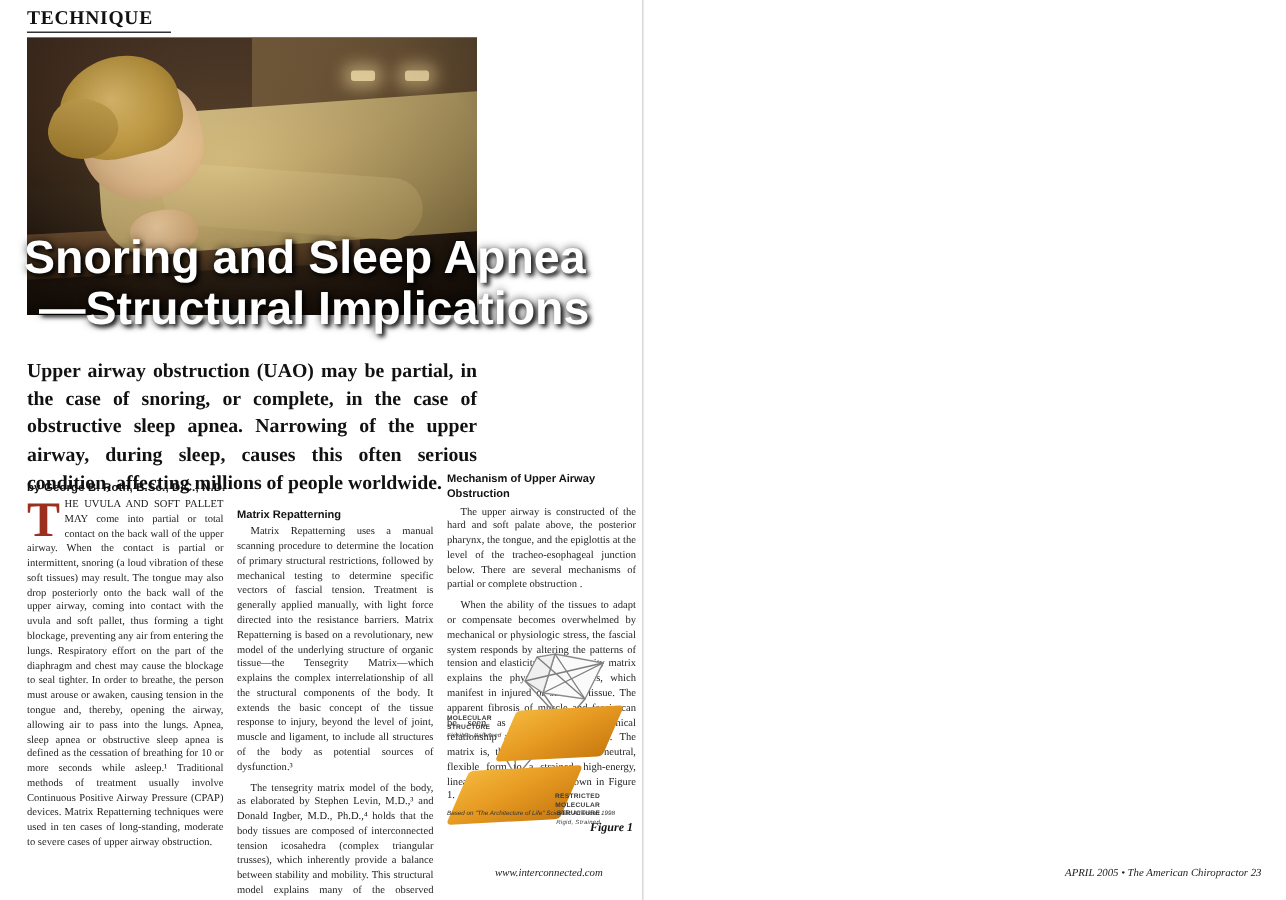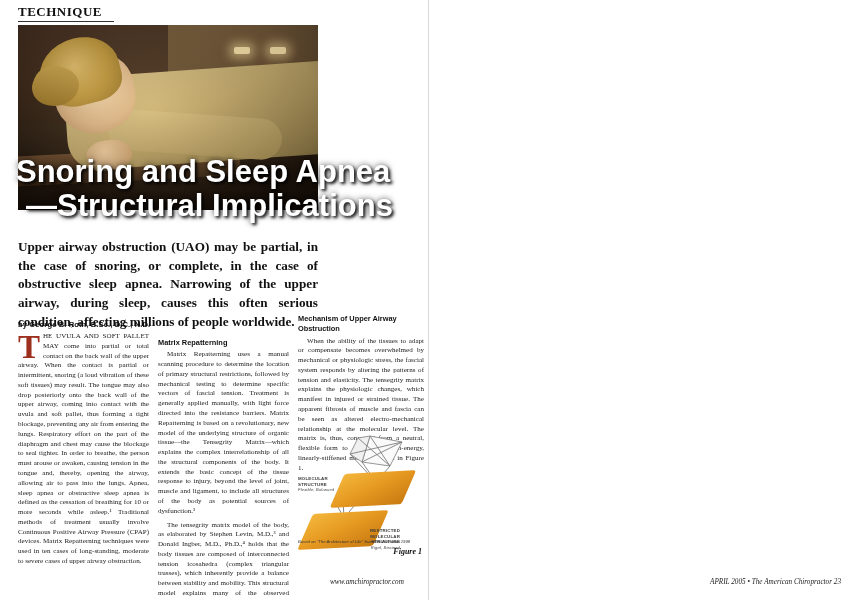--- a/index.html
+++ b/index.html
@@ -145,20 +145,21 @@
     </div>
 
     <div class="col" id="colB">
       <h4>Matrix Repatterning</h4>
       <p>Matrix Repatterning uses a manual scanning procedure to determine the location of primary structural restrictions, followed by mechanical testing to determine specific vectors of fascial tension.  Treatment is generally applied manually, with light force directed into the resistance barriers.  Matrix Repatterning is based on a revolutionary, new model of the underlying structure of organic tissue—the Tensegrity Matrix—which explains the complex interrelationship of all the structural components of the body.  It extends the basic concept of the tissue response to injury, beyond the level of joint, muscle and ligament, to include all structures of the body as potential sources of dysfunction.³</p>
       <p>The tensegrity matrix model of the body, as elaborated by Stephen Levin, M.D.,³ and Donald Ingber, M.D., Ph.D.,⁴ holds that the body tissues are composed of interconnected tension icosahedra (complex triangular trusses), which inherently provide a balance between stability and mobility.  This structural model explains many of the observed phenomena related to body support, movement, response to stress and trauma, as well as the effects of various therapeutic interventions.  This theory has been verified by several studies in recent years.  According to Ingber, a key investigator who has proven the existence of this structural model at the cellular level, "The principles of tensegrity apply at essentially every detectable size scale in the human body.  At the macroscopic level, the 206 bones that constitute our skeleton are pulled up against the force of gravity and stabilized in a vertical form by the pull of tensile muscles, tendons and ligaments.  In other words, in the complex tensegrity structure inside every one of us, bones are the compression struts, and muscles, tendons and ligaments are the tension-bearing members."⁴</p>
     </div>
 
     <div class="col" id="colC">
       <h4>Mechanism of Upper Airway Obstruction</h4>
+      <p>The upper airway is constructed of the hard and soft palate above, the posterior pharynx, the tongue, and the epiglottis at the level of the tracheo-esophageal junction below.  There are several mechanisms of partial or complete obstruction .</p>
       <p>When the ability of the tissues to adapt or compensate becomes overwhelmed by mechanical or physiologic stress, the fascial system responds by altering the patterns of tension and elasticity.  The tensegrity matrix explains the physiologic changes, which manifest in injured or strained tissue.  The apparent fibrosis of muscle and fascia can be seen as altered electro-mechanical relationship at the molecular level.  The matrix is, thus, converted from a neutral, flexible form to a strained, high-energy, linearly-stiffened mode as shown in Figure 1.</p>
     </div>
 
     <div class="figure1">
       <svg width="126" height="120" style="position:absolute;left:0;top:0;">
         <g stroke="#7d7d7d" stroke-width="0.9" fill="none">
           <polygon points="72,16 104,22 92,46 64,42" fill="#fafafa" stroke="#8a8a8a"></polygon>
           <polygon points="72,16 64,42 52,34 60,18" fill="#f0f0f0" stroke="#8a8a8a"></polygon>
           <line x1="72" y1="16" x2="92" y2="46"></line>
             <line x1="104" y1="22" x2="64" y2="42"></line>
@@ -183,20 +184,20 @@
         MOLECULAR<br>STRUCTURE<br><i>Flexible, Balanced</i>
       </div>
       <div class="fig-lbl lbl-res">
         RESTRICTED<br>MOLECULAR<br>STRUCTURE<br><i>Rigid, Strained</i>
       </div>
       <div class="fig-cap">Based on "The Architecture of Life" Scientific American 1998</div>
       <div class="fig-num">Figure 1</div>
     </div>
 
     <div class="footline" id="foot-left">22   The American Chiropractor  •  APRIL 2005</div>
-    <div class="footline" id="foot-url-left">www.amchiropractor.com</div>
+    <div class="footline" id="foot-url-left">www.interconnected.com</div>
   </div>
 
   <div class="page-right">
 
     <div class="footline" id="foot-right">APRIL 2005  •  The American Chiropractor   23</div>
   </div>
 </div>
 
 </body></html>

